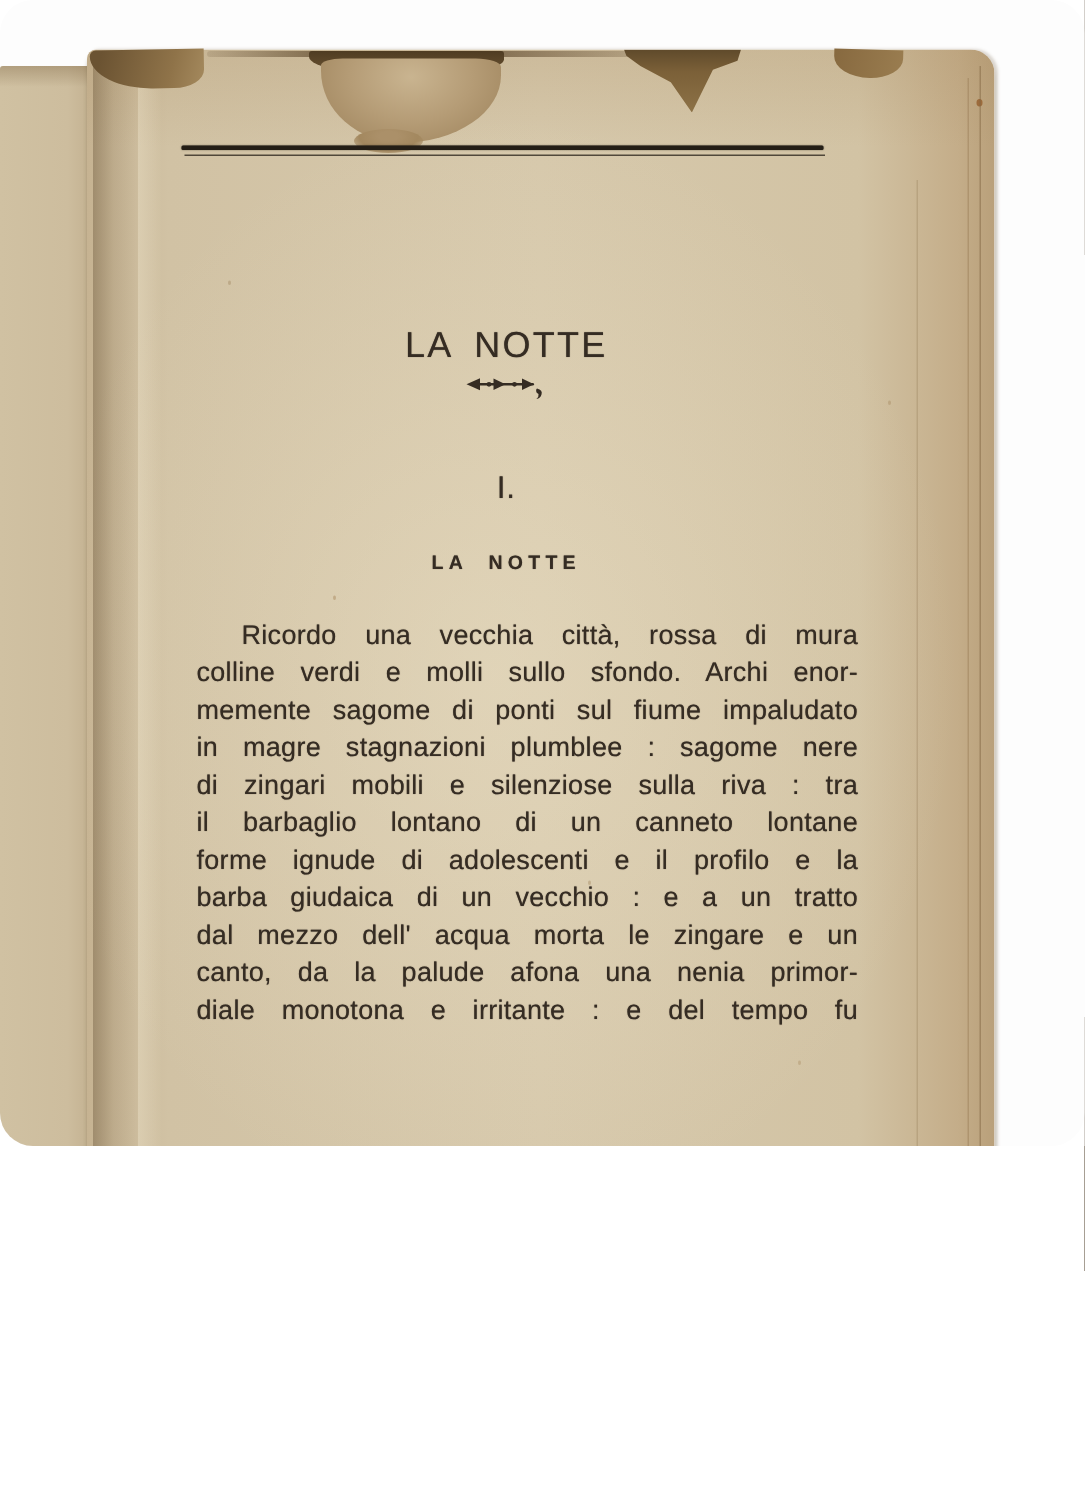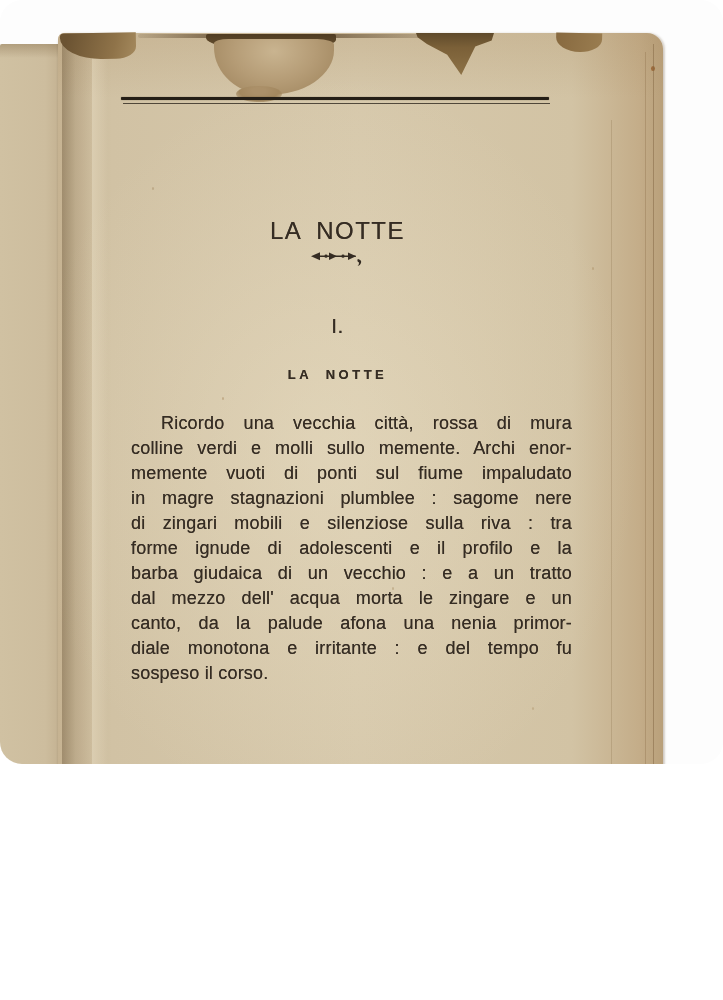--- a/index.html
+++ b/index.html
@@ -175,25 +175,25 @@
       </g>
     </svg>
   </div>
 
   <div class="section-number ink">I.</div>
 
   <div class="section-heading ink">LA NOTTE</div>
 
   <div class="body-par ink">
     <div class="pline indent">Ricordo una vecchia città, rossa di mura</div>
-    <div class="pline">colline verdi e molli sullo memente. Archi enor-</div>
-    <div class="pline">memente vuoti di ponti sul fiume impaludato</div>
+    <div class="pline">colline verdi e molli sullo sfondo. Archi enor-</div>
+    <div class="pline">memente sagome di ponti sul fiume impaludato</div>
     <div class="pline">in magre stagnazioni plumblee : sagome nere</div>
     <div class="pline">di zingari mobili e silenziose sulla riva : tra</div>
+    <div class="pline">il barbaglio lontano di un canneto lontane</div>
     <div class="pline">forme ignude di adolescenti e il profilo e la</div>
     <div class="pline">barba giudaica di un vecchio : e a un tratto</div>
     <div class="pline">dal mezzo dell' acqua morta le zingare e un</div>
     <div class="pline">canto, da la palude afona una nenia primor-</div>
     <div class="pline">diale monotona e irritante : e del tempo fu</div>
-    <div class="pline last">sospeso il corso.</div>
   </div>
 
 </div>
 
 </body></html>

